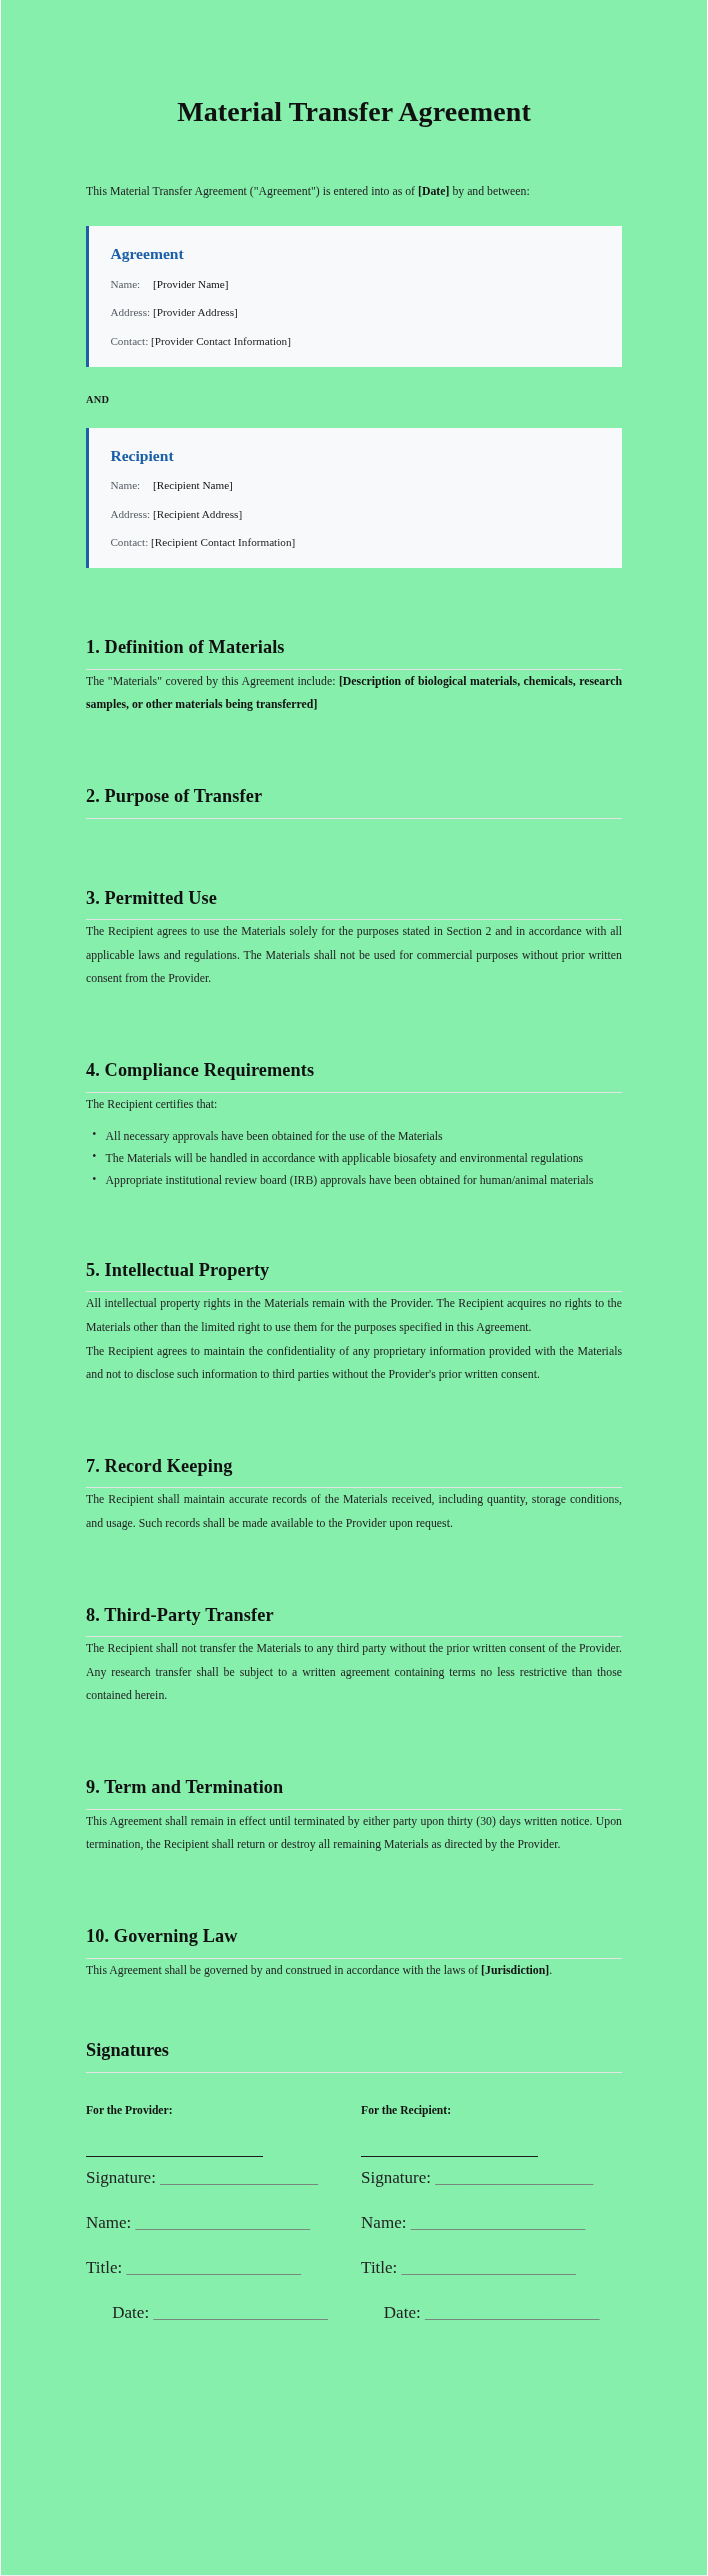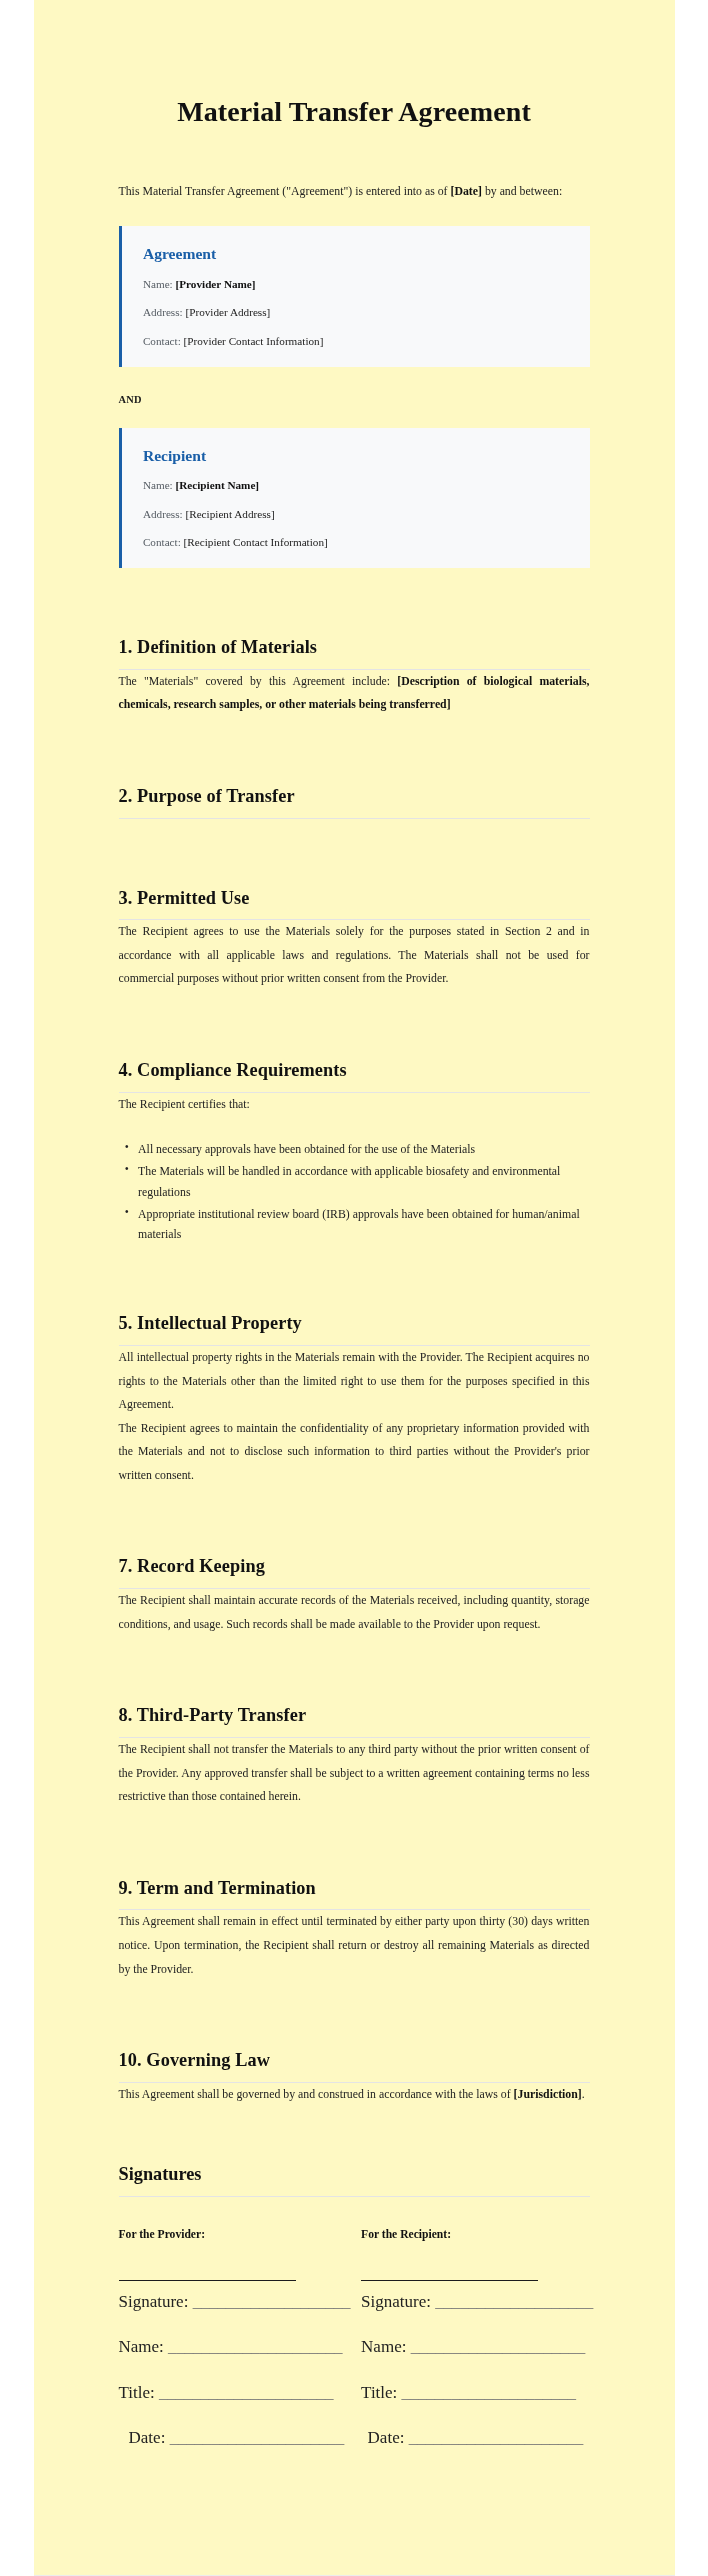--- a/index.html
+++ b/index.html
@@ -6,24 +6,24 @@
     margin: 0;
     padding: 0;
     background: #ffffff;
   }
   body {
     font-family: "Liberation Serif", "DejaVu Serif", serif;
     color: #222222;
     -webkit-font-smoothing: antialiased;
   }
   .page {
-    width: 641px;
+    width: 706px;
     min-height: 2576px;
     margin: 0 auto;
-    background: #fef9c3;
+    background: #86efac;
     box-sizing: border-box;
     position: relative;
     border-bottom: 0.9px solid #ececec;
   }
   .content {
     padding: 0 85px;
     box-sizing: border-box;
   }
 
   
@@ -75,21 +75,21 @@
     line-height: 1.3;
   }
   .party-line {
     margin: 0 0 11.6px 0;
     font-size: 11.2px;
     line-height: 1.5;
     color: #555c63;
   }
   .party-line:last-child { margin-bottom: 0; }
   .party-line .val { color: #222222; }
-  .party-line .val.b { font-weight: bold; color: #111111; }
+  .party-line .val.b { font-weight: normal; color: #111111; margin-left: 10px; }
 
   .and-sep {
     margin: 27px 0 0 0;
     font-size: 10.4px;
     font-weight: bold;
     letter-spacing: 0.3px;
     color: #1a1a1a;
   }
 
   
@@ -109,21 +109,21 @@
     padding-bottom: 9.8px;
     font-size: 18.3px;
     font-weight: bold;
     line-height: 1.25;
     color: #111111;
     border-bottom: 0.9px solid #e4e4e4;
   }
 
   
   ul.bullets {
-    margin: 23px 0 0 0;
+    margin: 10px 0 0 0;
     padding-left: 19.6px;
     list-style: none;
   }
   ul.bullets li {
     position: relative;
     font-size: 11.8px;
     line-height: 1.72;
     color: #222222;
     margin-bottom: 1.8px;
     text-align: left;
@@ -233,21 +233,21 @@
       <p class="body-text sec-body">The Recipient agrees to maintain the confidentiality of any proprietary information provided with the Materials and not to disclose such information to third parties without the Provider's prior written consent.</p>
     </div>
 
     <div class="section">
       <h2 class="section-heading">7. Record Keeping</h2>
       <p class="body-text sec-body">The Recipient shall maintain accurate records of the Materials received, including quantity, storage conditions, and usage. Such records shall be made available to the Provider upon request.</p>
     </div>
 
     <div class="section">
       <h2 class="section-heading">8. Third-Party Transfer</h2>
-      <p class="body-text sec-body">The Recipient shall not transfer the Materials to any third party without the prior written consent of the Provider. Any approved transfer shall be subject to a written agreement containing terms no less restrictive than those contained herein.</p>
+      <p class="body-text sec-body">The Recipient shall not transfer the Materials to any third party without the prior written consent of the Provider. Any research transfer shall be subject to a written agreement containing terms no less restrictive than those contained herein.</p>
     </div>
 
     <div class="section">
       <h2 class="section-heading">9. Term and Termination</h2>
       <p class="body-text sec-body">This Agreement shall remain in effect until terminated by either party upon thirty (30) days written notice. Upon termination, the Recipient shall return or destroy all remaining Materials as directed by the Provider.</p>
     </div>
 
     <div class="section">
       <h2 class="section-heading">10. Governing Law</h2>
       <p class="body-text sec-body"><span>This Agreement shall be governed by and construed in accordance with the laws of </span><b>[Jurisdiction]</b><span>.</span></p>

